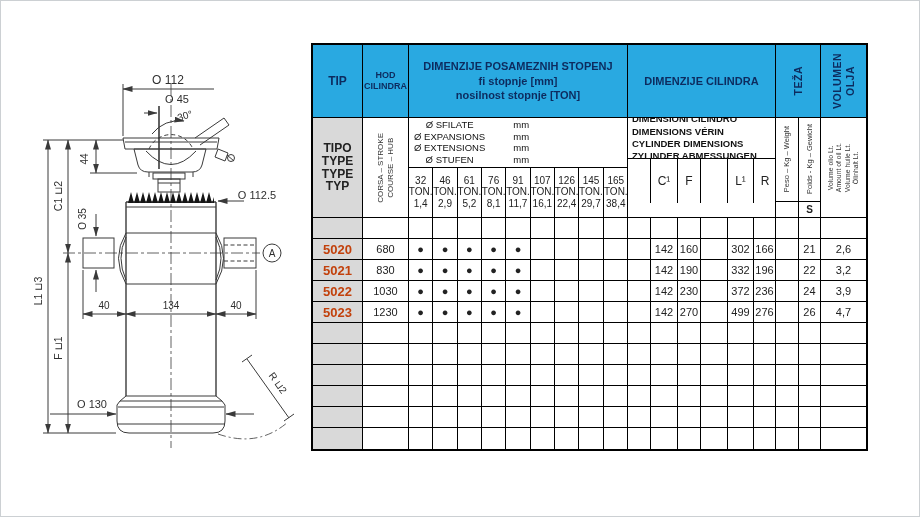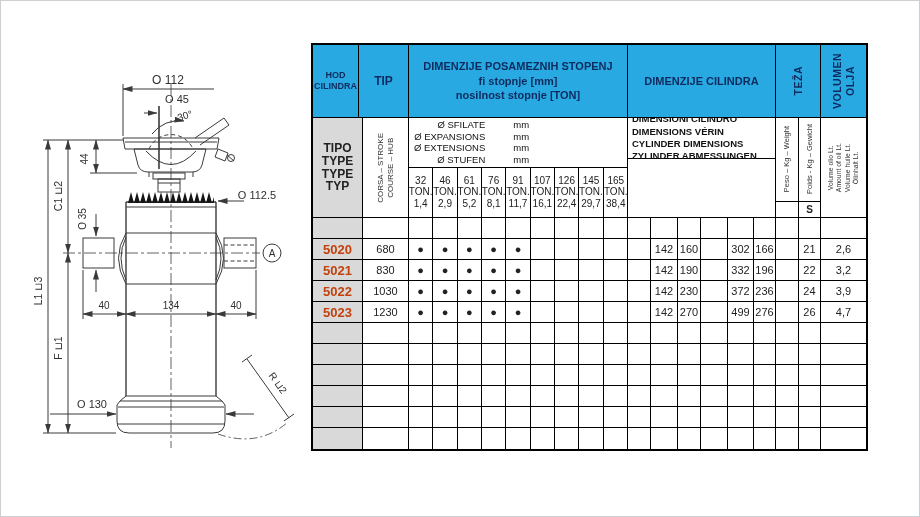--- a/index.html
+++ b/index.html
@@ -42,21 +42,21 @@
   .h-tip{font-size:12px}
   .h-hod{font-size:9px;line-height:1.25}
   .h-stg{font-size:11px;line-height:1.35}
   .h-cyl{font-size:11px}
   .h-wt .vtext,.h-vol .vtext{font-size:10.5px;letter-spacing:.5px}
 
   
   .tipo{font-size:12px;font-weight:700;line-height:1.08}
   .corsa .vtext{font-size:8px;color:#333}
   .group{flex-direction:column;align-items:stretch;justify-content:flex-start;padding:0}
-  .sg-top{height:54px;border-bottom:1px solid var(--line);display:flex;align-items:center;padding-left:5px;text-align:right}
+  .sg-top{height:54px;border-bottom:1px solid var(--line);display:flex;align-items:center;padding-left:5px;text-align:center}
   .sg-top .diams{font-size:9.5px;line-height:1.22;color:#111}
   .sg-top .units{font-size:9.5px;line-height:1.22;color:#111;margin-left:28px}
   .sg-cols{display:flex;height:54px}
   .sg-cols .cell{font-size:10px;line-height:1.18;color:#222}
   .cg-top{height:41px;border-bottom:1px solid var(--line);display:flex;align-items:center;padding-left:4px;text-align:left;font-size:9.5px;font-weight:700;line-height:1.3;color:#111}
   .cg-cols{display:flex;height:44px}
   .cg-cols .cell{font-size:12px;color:#222}
   .wt-group{display:flex;flex-direction:row;align-items:stretch;padding:0}
   .wt-col{display:flex;flex-direction:column}
   .wt-col.first{border-right:1px solid var(--line)}
@@ -179,23 +179,23 @@
     <text x="155" y="253" text-anchor="middle" font-size="10">134</text>
     <text x="220" y="253" text-anchor="middle" font-size="10">40</text>
     <text x="76" y="352" text-anchor="middle" font-size="11">O 130</text>
     <text x="259" y="329" text-anchor="middle" font-size="10" transform="rotate(54 259 329)">R ⊔2</text>
     <text x="256" y="200.5" text-anchor="middle" font-size="10">A</text>
   </svg>
 
   <div class="spec-table">
 
     <div class="hrow r1">
+      <div class="cell blue w-tip h-tip">TIP</div>
       <div class="cell blue w-hod h-hod pre">HOD
 CILINDRA</div>
-      <div class="cell blue w-tip h-tip">TIP</div>
       <div class="cell blue w-stg h-stg pre">DIMENZIJE POSAMEZNIH STOPENJ
 fi stopnje [mm]
 nosilnost stopnje [TON]</div>
       <div class="cell blue w-cyl h-cyl">DIMENZIJE CILINDRA</div>
       <div class="cell blue w-wt h-wt">
           <span class="vtext">TEŽA</span>
         </div>
       <div class="cell blue w-vol h-vol">
           <span class="vtext">VOLUMEN
 OLJA</span>
@@ -252,20 +252,28 @@
 TON.
 38,4</div>
         </div>
       </div>
 
       <div class="cell group w-cyl">
         <div class="cg-top pre">DIMENSIONI CILINDRO
 DIMENSIONS VÉRIN
 CYLINDER DIMENSIONS
 ZYLINDER ABMESSUNGEN</div>
+        <div class="cg-cols">
+          <div class="cell w-sp1"></div>
+          <div class="cell w-c1">C¹</div>
+          <div class="cell w-f">F</div>
+          <div class="cell w-sp2"></div>
+          <div class="cell w-l1">L¹</div>
+          <div class="cell w-r">R</div>
+        </div>
       </div>
 
       <div class="cell wt-group w-wt">
         <div class="wt-col first w-pe">
           <div class="wt-label">
               <span class="vtext">Peso – Kg – Weight</span>
             </div>
           <div class="wt-sub"></div>
         </div>
         <div class="wt-col w-po">

